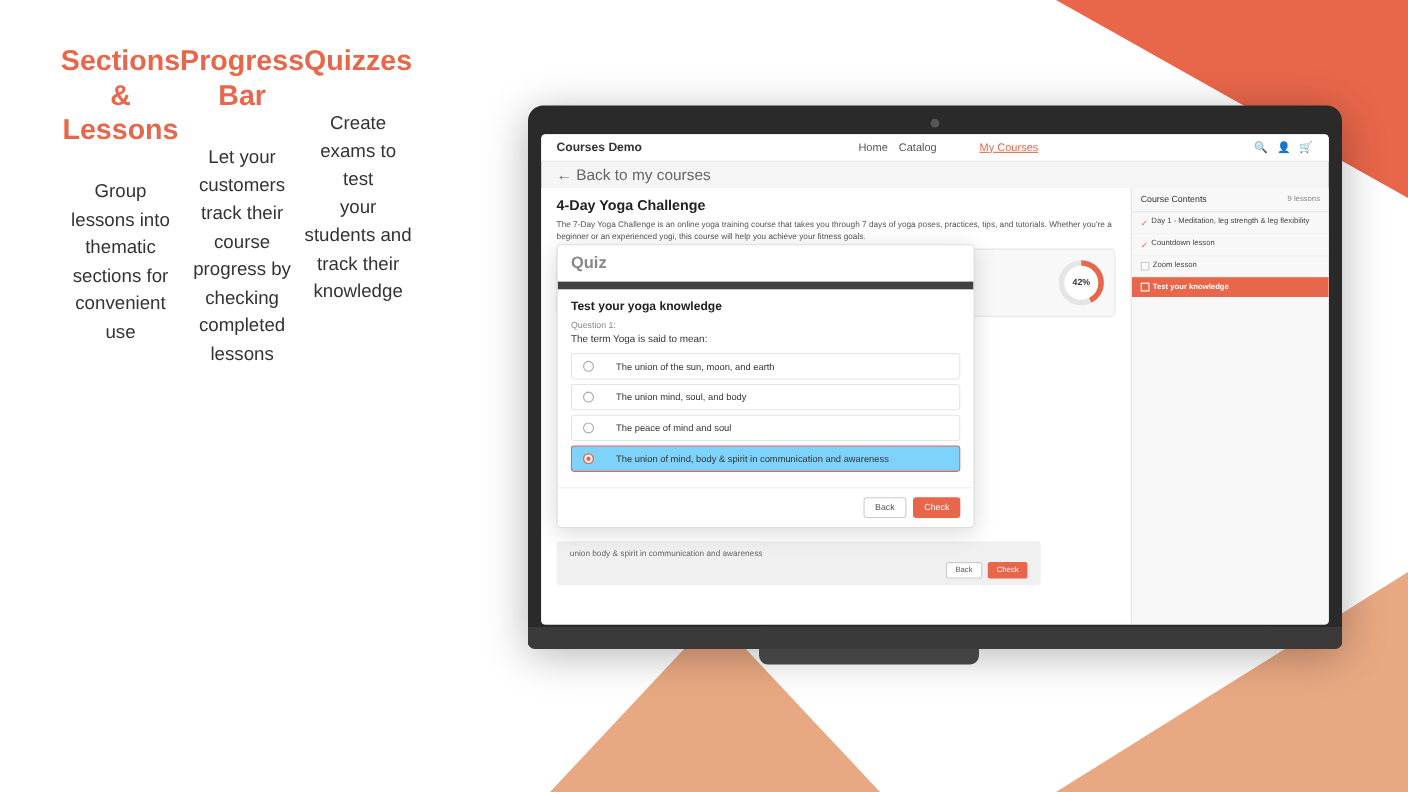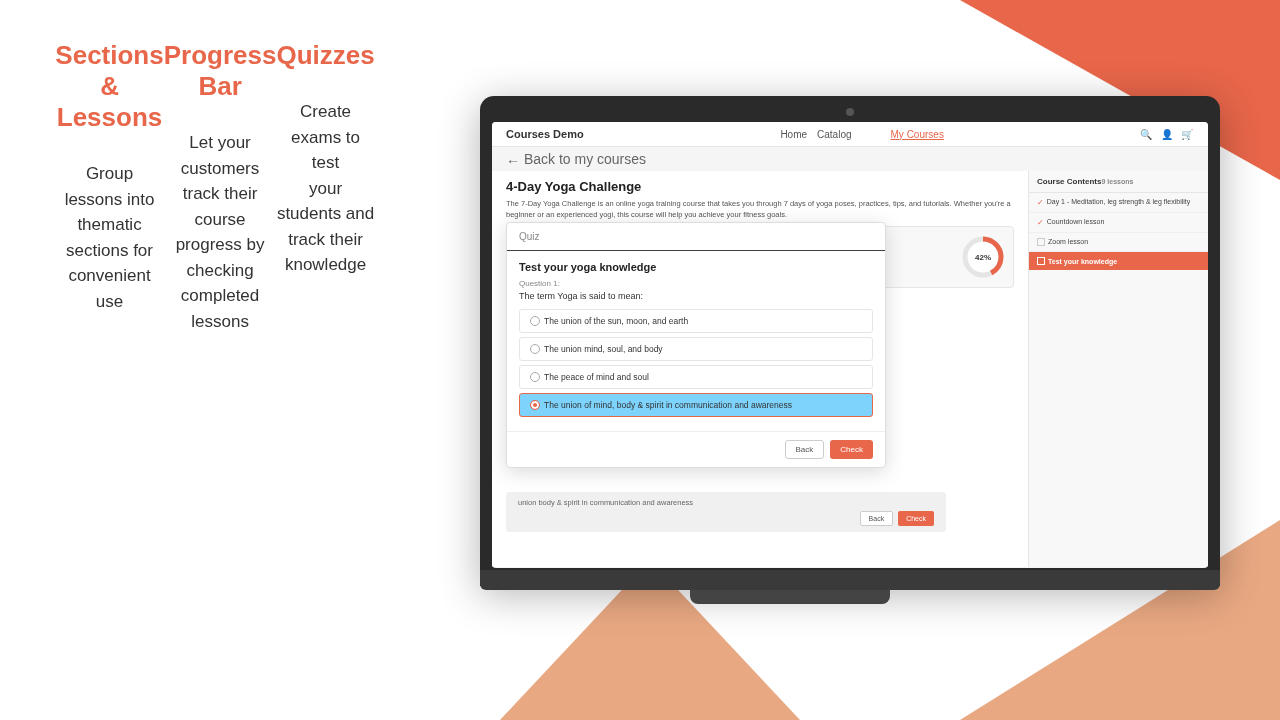--- a/index.html
+++ b/index.html
@@ -232,25 +232,25 @@
       transform: translate(-50%, -50%);
       font-size: 6px;
       font-weight: 700;
       color: #e8664a;
     }
 
     
     .contents-header {
       padding: 6px 8px;
       font-size: 8px;
-      font-weight: 700;
+      font-weight: 400;
       color: #333;
       border-bottom: 1px solid #e5e5e5;
       display: flex;
-      justify-content: flex-start;
+      justify-content: space-between;
       align-items: center;
     }
     .contents-count {
       font-size: 7px;
       color: #888;
     }
     .intro-section {
       background: #efefef;
       padding: 6px 8px;
       border-bottom: 1px solid #e0e0e0;
@@ -295,24 +295,24 @@
       width: 380px;
       background: #fff;
       border: 1px solid #ddd;
       border-radius: 4px;
       box-shadow: 0 4px 20px rgba(0,0,0,0.15);
       z-index: 10;
       overflow: hidden;
     }
     .quiz-header {
       padding: 8px 12px;
-      border-bottom: 1px solid #404040;
-      font-size: 10px;
+      border-bottom: 7px solid #404040;
+      font-size: 15px;
       color: #888;
-      font-weight: 400;
+      font-weight: 700;
     }
     .quiz-body {
       padding: 10px 12px;
     }
     .quiz-title {
       font-size: 11px;
       font-weight: 700;
       color: #222;
       margin-bottom: 6px;
     }
@@ -322,21 +322,21 @@
       margin-bottom: 3px;
     }
     .quiz-question-text {
       font-size: 9px;
       color: #333;
       margin-bottom: 8px;
     }
     .quiz-option {
       display: flex;
       align-items: center;
-      gap: 4px;
+      gap: 20px;
       padding: 6px 10px;
       border: 1px solid #e5e5e5;
       border-radius: 3px;
       margin-bottom: 4px;
       font-size: 8.5px;
       color: #333;
     }
     .quiz-option-radio {
       width: 10px; height: 10px;
       border: 1.5px solid #aaa;

